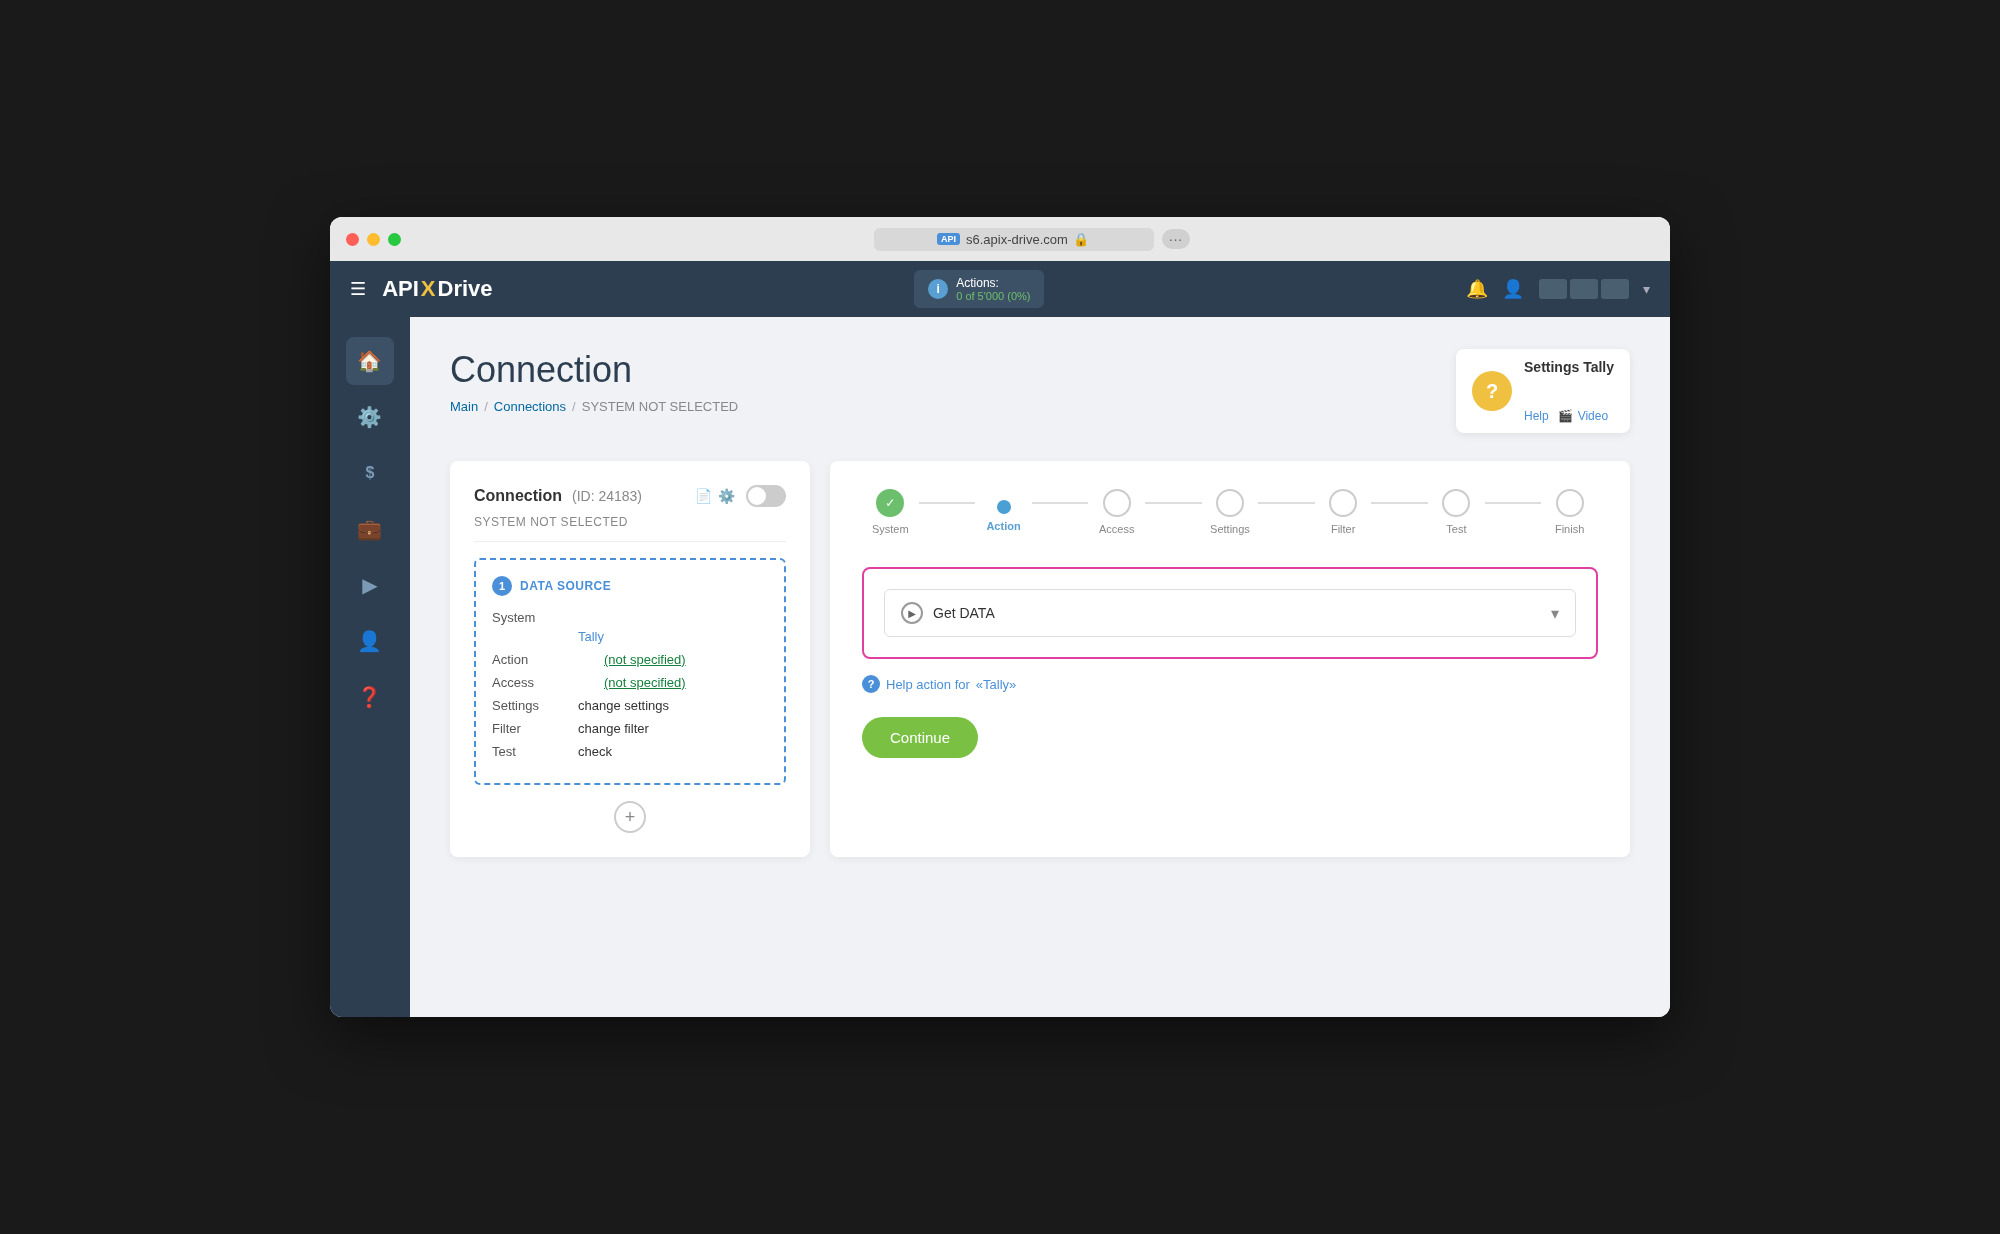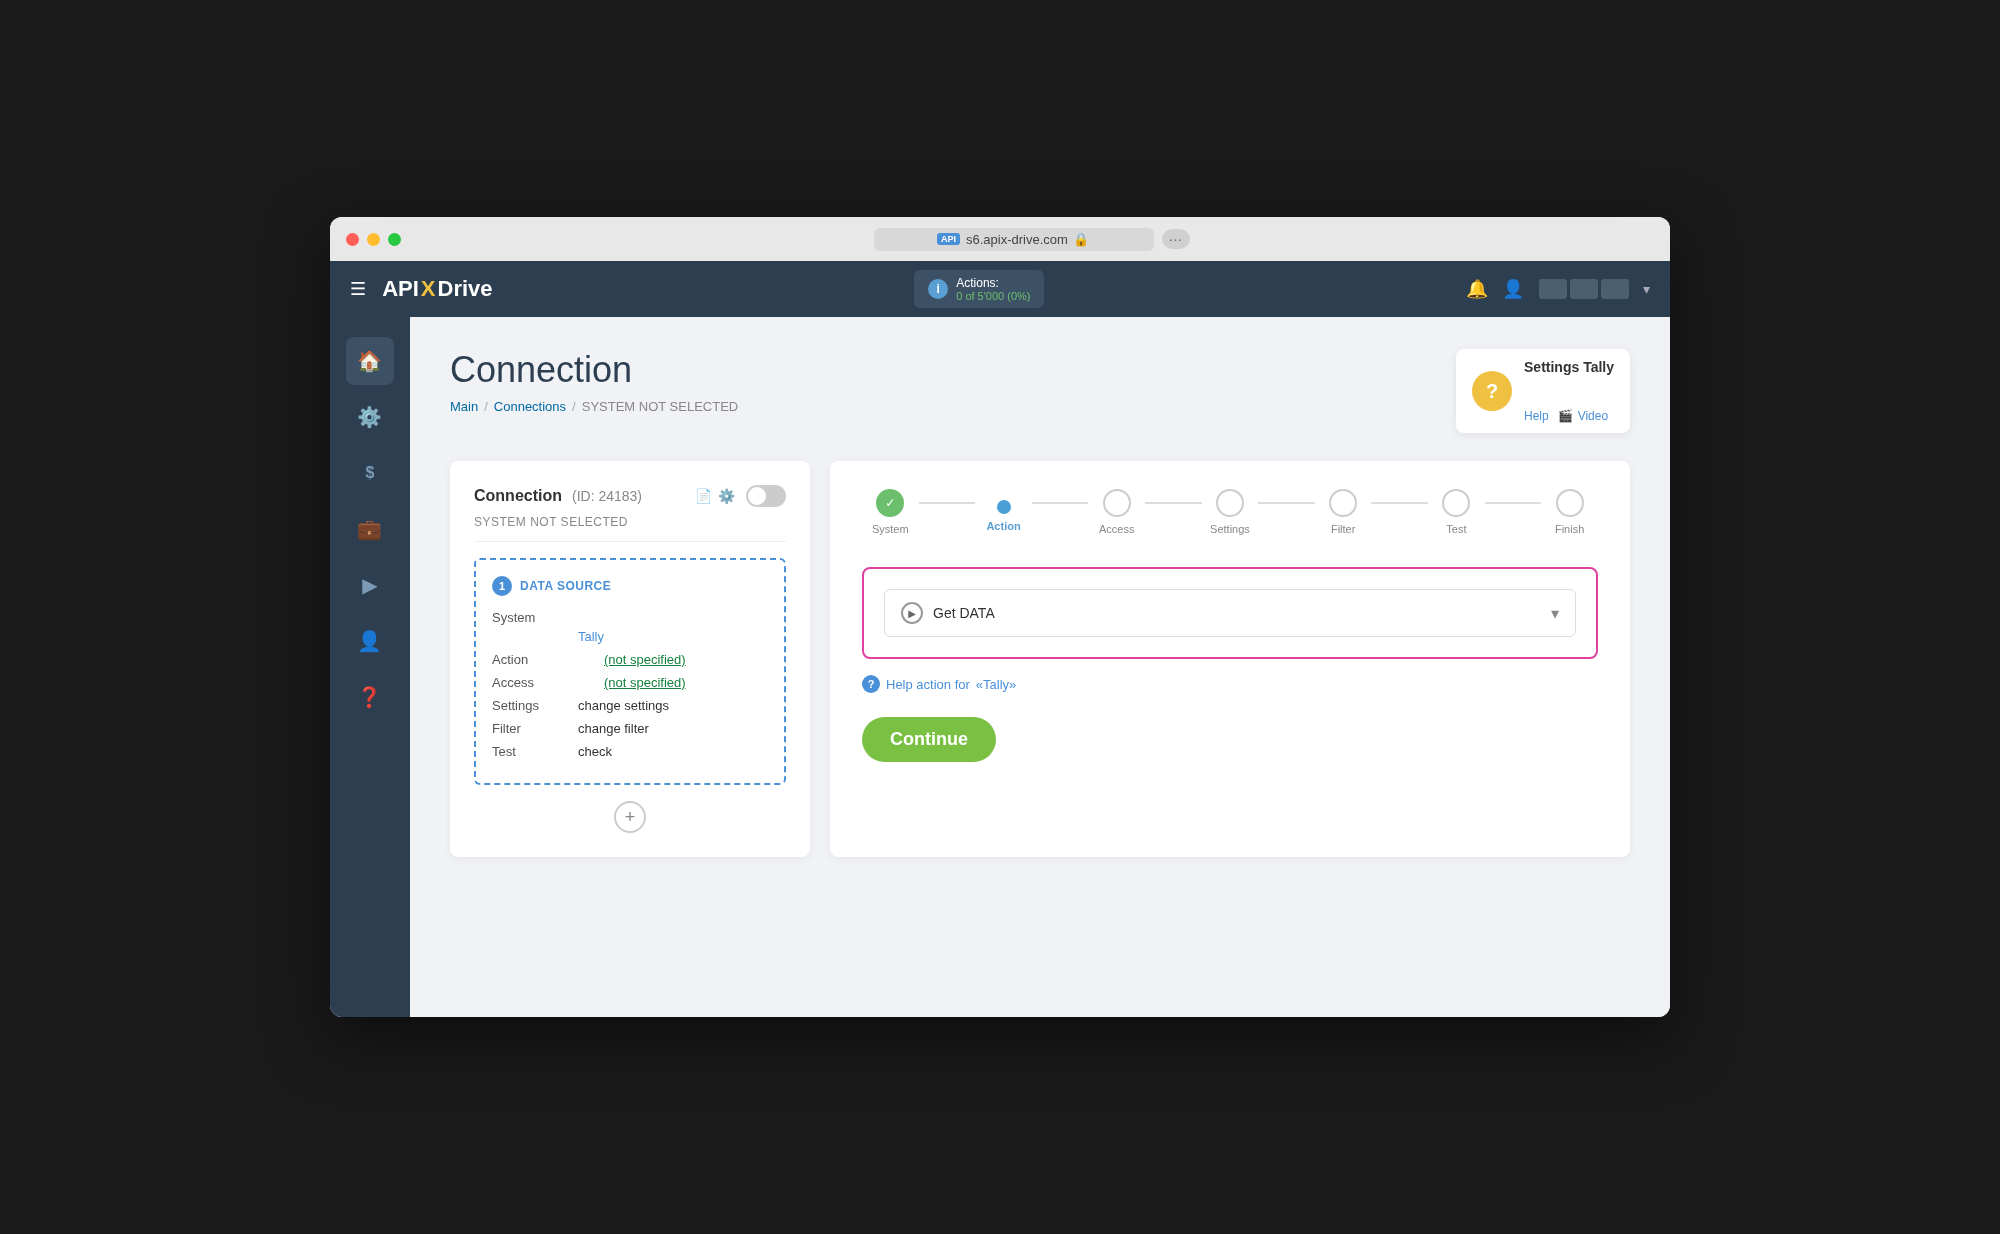--- a/index.html
+++ b/index.html
@@ -524,22 +524,22 @@
       color: #4a90d9;
       font-weight: 500;
     }
 
     .continue-btn {
       background: #7ac143;
       color: white;
       border: none;
       border-radius: 24px;
       padding: 12px 28px;
-      font-size: 18px;
-      font-weight: 700;
+      font-size: 15px;
+      font-weight: 400;
       cursor: pointer;
     }
   </style>
 </head>
 <body>
 
 <div class="window">
 
   <div class="titlebar">
     <span class="titlebar-btn btn-close"></span>

